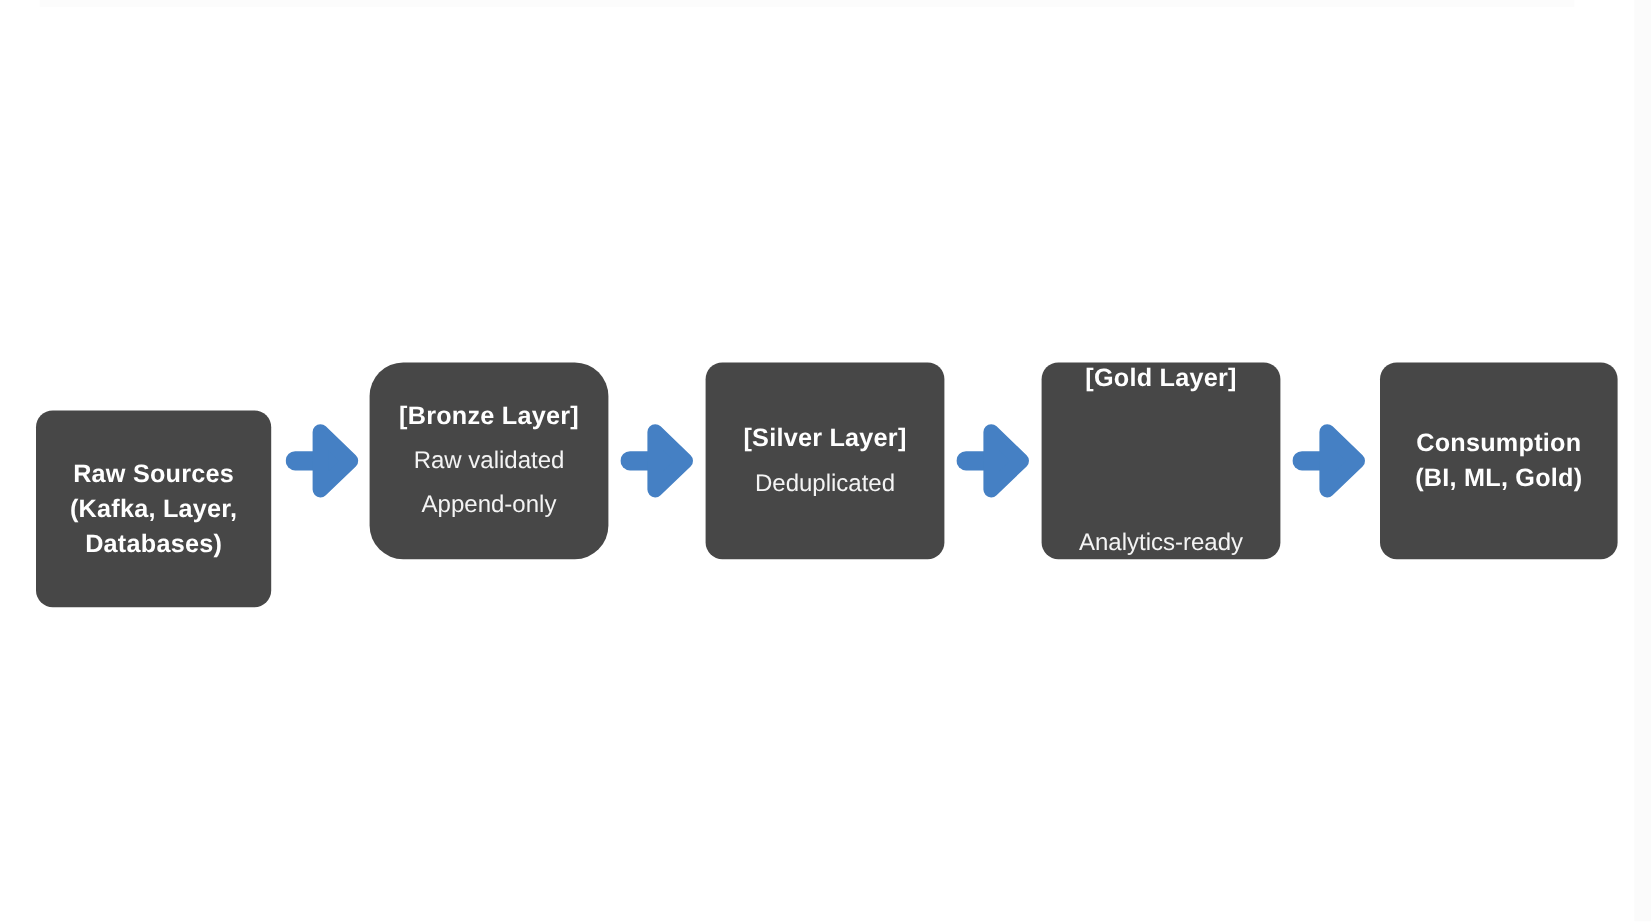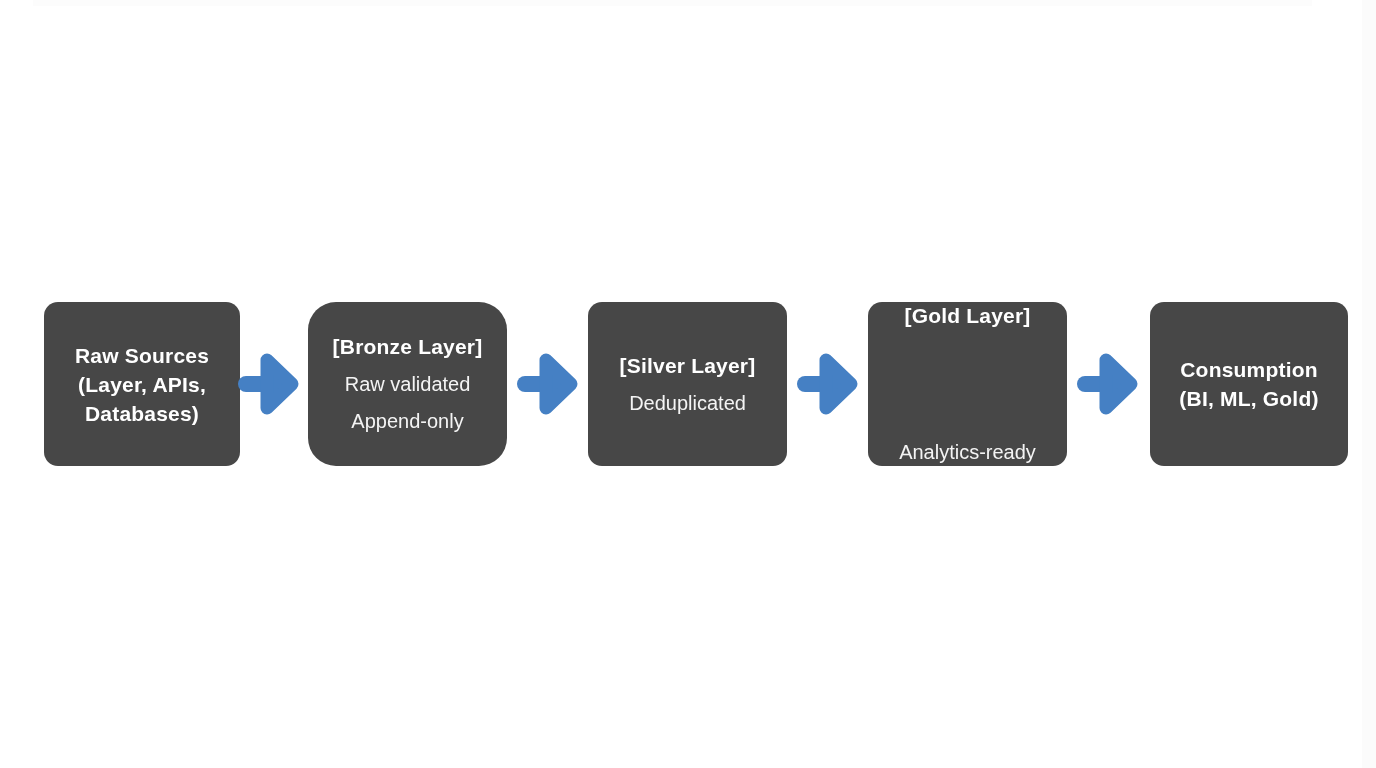--- a/index.html
+++ b/index.html
@@ -35,21 +35,21 @@
     background: var(--node-background, #474747);
     color: var(--node-text, #ffffff);
     border-radius: 14px;
     display: flex;
     flex-direction: column;
     justify-content: center;
     align-items: center;
     text-align: center;
     padding: 0 14px;
   }
-  .node-1 { left: 44px;   width: 196px; }
+  .node-1 { left: 30px;   width: 196px; margin-top: 40px; }
   .node-2 { left: 308px;  width: 199px; border-radius: 28px; }
   .node-3 { left: 588px;  width: 199px; text-align: center; }
   .node-4 { left: 868px;  width: 199px; justify-content: space-between; }
   .node-5 { left: 1150px; width: 198px; }
 
   .node-header {
     font-weight: bold;
     font-size: 21px;
     line-height: 28px;
     margin-bottom: 9px;
@@ -84,21 +84,21 @@
 </head>
 <body>
 
 <div class="canvas">
 
   <div class="top-strip"></div>
   <div class="right-strip"></div>
 
   <div class="node node-1">
     <span class="bold-line">Raw Sources</span>
-    <span class="bold-line">(Layer, APIs,</span>
+    <span class="bold-line">(Kafka, Layer,</span>
     <span class="bold-line">Databases)</span>
   </div>
 
   <div class="arrow arrow-1">
     <svg viewBox="0 0 64 74" aria-hidden="true">
       <line x1="8" y1="37" x2="30" y2="37" stroke="currentColor" stroke-width="16" stroke-linecap="round"></line>
       <path d="M 29 13 L 54 37 L 29 61 Z" fill="currentColor" stroke="currentColor" stroke-width="13" stroke-linejoin="round" stroke-linecap="round"></path>
     </svg>
   </div>
 

